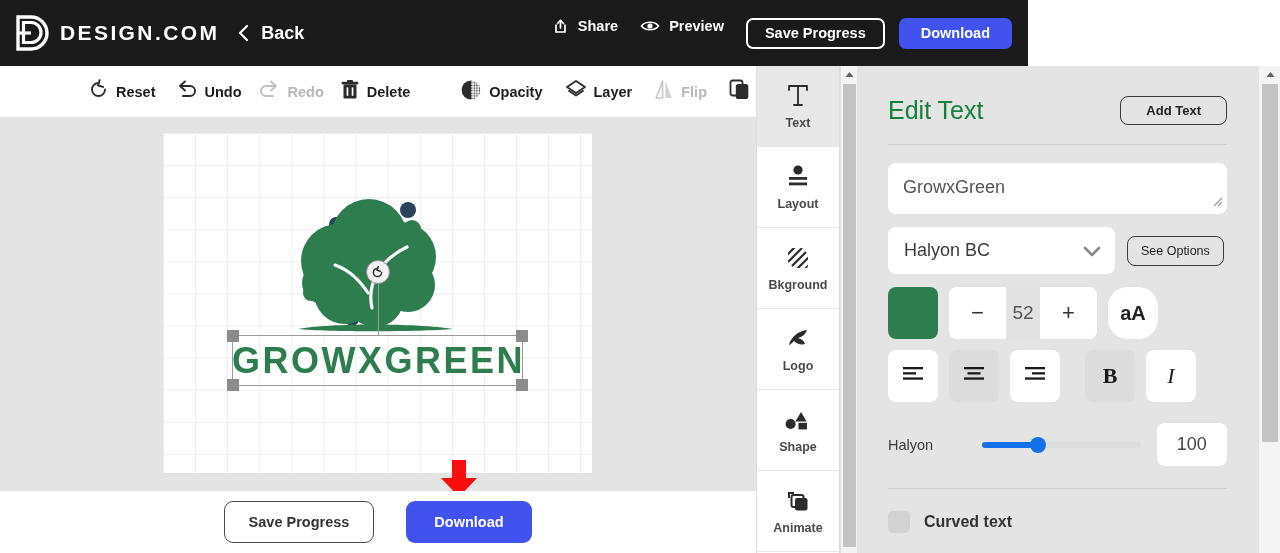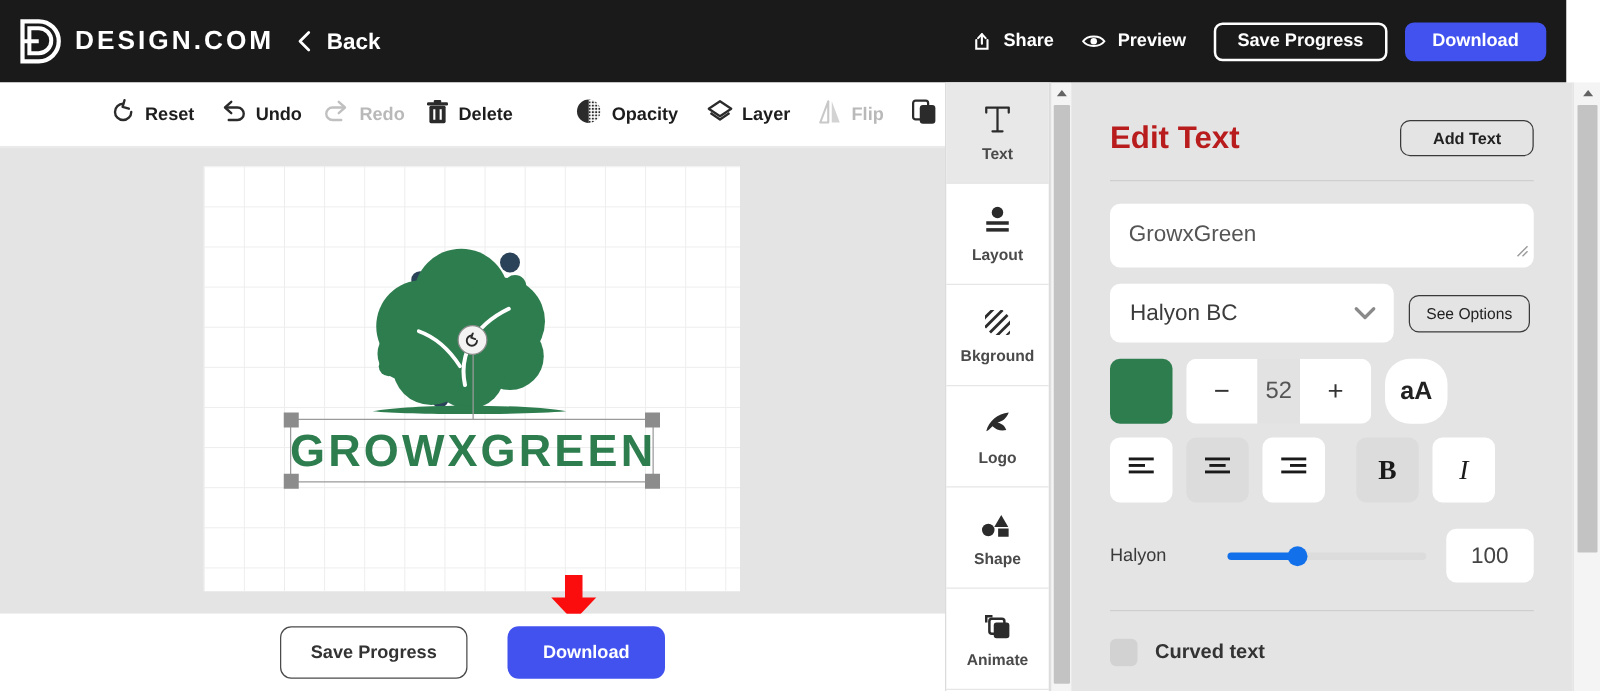--- a/index.html
+++ b/index.html
@@ -7,36 +7,36 @@
     width: 1280px; height: 553px;
     font-family: "Liberation Sans", sans-serif;
     background: #ffffff;
     overflow: hidden;
   }
   #app { position: relative; width: 1280px; height: 553px; }
 
   
   .header {
     position: absolute; left: 0; top: 0;
-    width: 1253px; height: 66px;
+    width: 1028px; height: 66px;
     background: #1a1a1a;
     display: flex; align-items: center;
   }
   .brand { display: flex; align-items: center; margin-left: 14px; }
   .brand-logo { width: 36px; height: 38px; }
   .brand-name {
     color: #ffffff; font-weight: bold; font-size: 21px;
     letter-spacing: 2.4px; margin-left: 10px;
   }
   .back-group { display: flex; align-items: center; margin-left: 18px; cursor: pointer; justify-content: center; }
   .back-chevron { width: 14px; height: 20px; }
   .back-label { color: #ffffff; font-weight: bold; font-size: 18px; margin-left: 10px; }
 
   .header-right {
-    margin-left: auto; display: flex; align-items: center;
+    margin-left: auto; display: flex; align-items: flex-start;
     margin-right: 16px; gap: 0;
   }
   .hdr-item { display: flex; align-items: center; cursor: pointer; margin-right: 22px; }
   .hdr-item .ic { display: flex; align-items: center; justify-content: center; }
   .hdr-item .lbl { color: #fff; font-size: 14.5px; font-weight: bold; margin-left: 9px; }
   .btn-outline {
     border: 2px solid #ffffff; border-radius: 7px;
     padding: 0 17px; height: 31px; line-height: 27px;
     color: #ffffff; font-size: 14.5px; font-weight: bold;
     background: transparent; cursor: pointer; margin-right: 14px;
@@ -162,21 +162,21 @@
     background: #c3c3c3; border-radius: 1px;
   }
 
   
   .panel {
     position: absolute; left: 857px; top: 66px;
     width: 401px; height: 487px; background: #e4e4e4;
   }
   .panel-inner { padding: 30px 31px 0 31px; }
   .panel-head { display: flex; align-items: center; justify-content: space-between; }
-  .panel-title { font-size: 25px; font-weight: bold; color: #b91c1c; }
+  .panel-title { font-size: 25px; font-weight: normal; color: #15803d; }
   .btn-addtext {
     border: 1.5px solid #3a3a3a; border-radius: 8px; background: #e4e4e4;
     height: 29px; padding: 0 25px; font-size: 13px; font-weight: bold; color: #222;
     cursor: pointer; font-family: "Liberation Sans", sans-serif;
   }
   .panel-rule { height: 1px; background: #cfcfcf; margin: 19px 0 18px 0; }
 
   .text-area-box {
     position: relative; width: 339px; height: 51px;
     background: #ffffff; border-radius: 8px;

